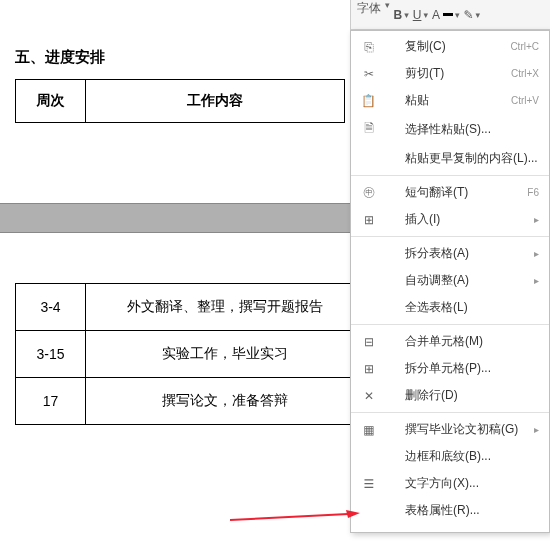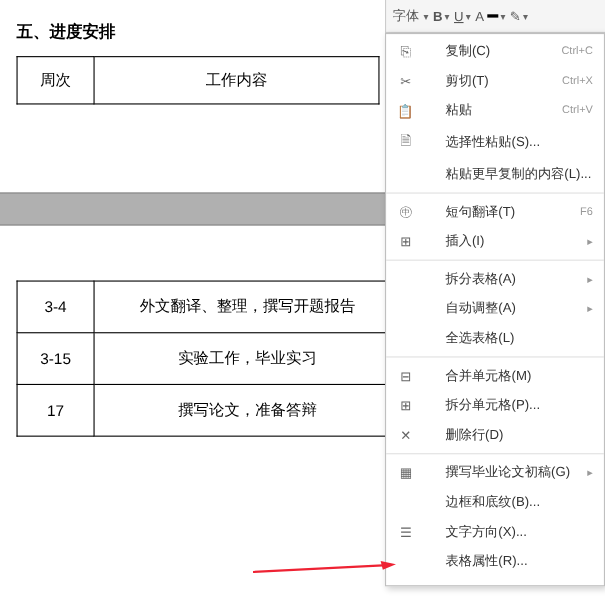--- a/index.html
+++ b/index.html
@@ -17,32 +17,33 @@
       position: absolute;
       top: 0;
       left: 0;
       width: 550px;
     }
     .section-title {
       font-size: 15px;
       font-weight: bold;
       margin-bottom: 12px;
       color: #000;
+      margin-top: 28px;
     }
     table.schedule {
       border-collapse: collapse;
       width: 330px;
     }
     table.schedule th, table.schedule td {
       border: 1.5px solid #000;
       padding: 12px 8px;
       text-align: center;
       font-size: 14px;
     }
-    table.schedule th { font-weight: normal; }
+    table.schedule th { font-weight: bold; }
     .col1 { width: 70px; }
     .page-gap {
       height: 30px;
       background: #b0b0b0;
       margin: 80px -15px 50px -15px;
       border-top: 1px solid #888;
       border-bottom: 1px solid #888;
     }
     table.schedule2 {
       border-collapse: collapse;
@@ -58,21 +59,20 @@
     .toolbar-top {
       position: absolute;
       top: 0;
       right: 0;
       width: 200px;
       height: 30px;
       background: #f5f5f5;
       border-left: 1px solid #ccc;
       border-bottom: 1px solid #ccc;
       display: flex;
-      align-items: center;
       gap: 4px;
       padding: 0 6px;
       font-size: 12px;
       color: #555;
     }
     .tb-group { display: flex; align-items: center; gap: 2px; }
     .tb-underline { text-decoration: underline; }
     .color-swatch {
       display: inline-block;
       width: 10px; height: 3px;

